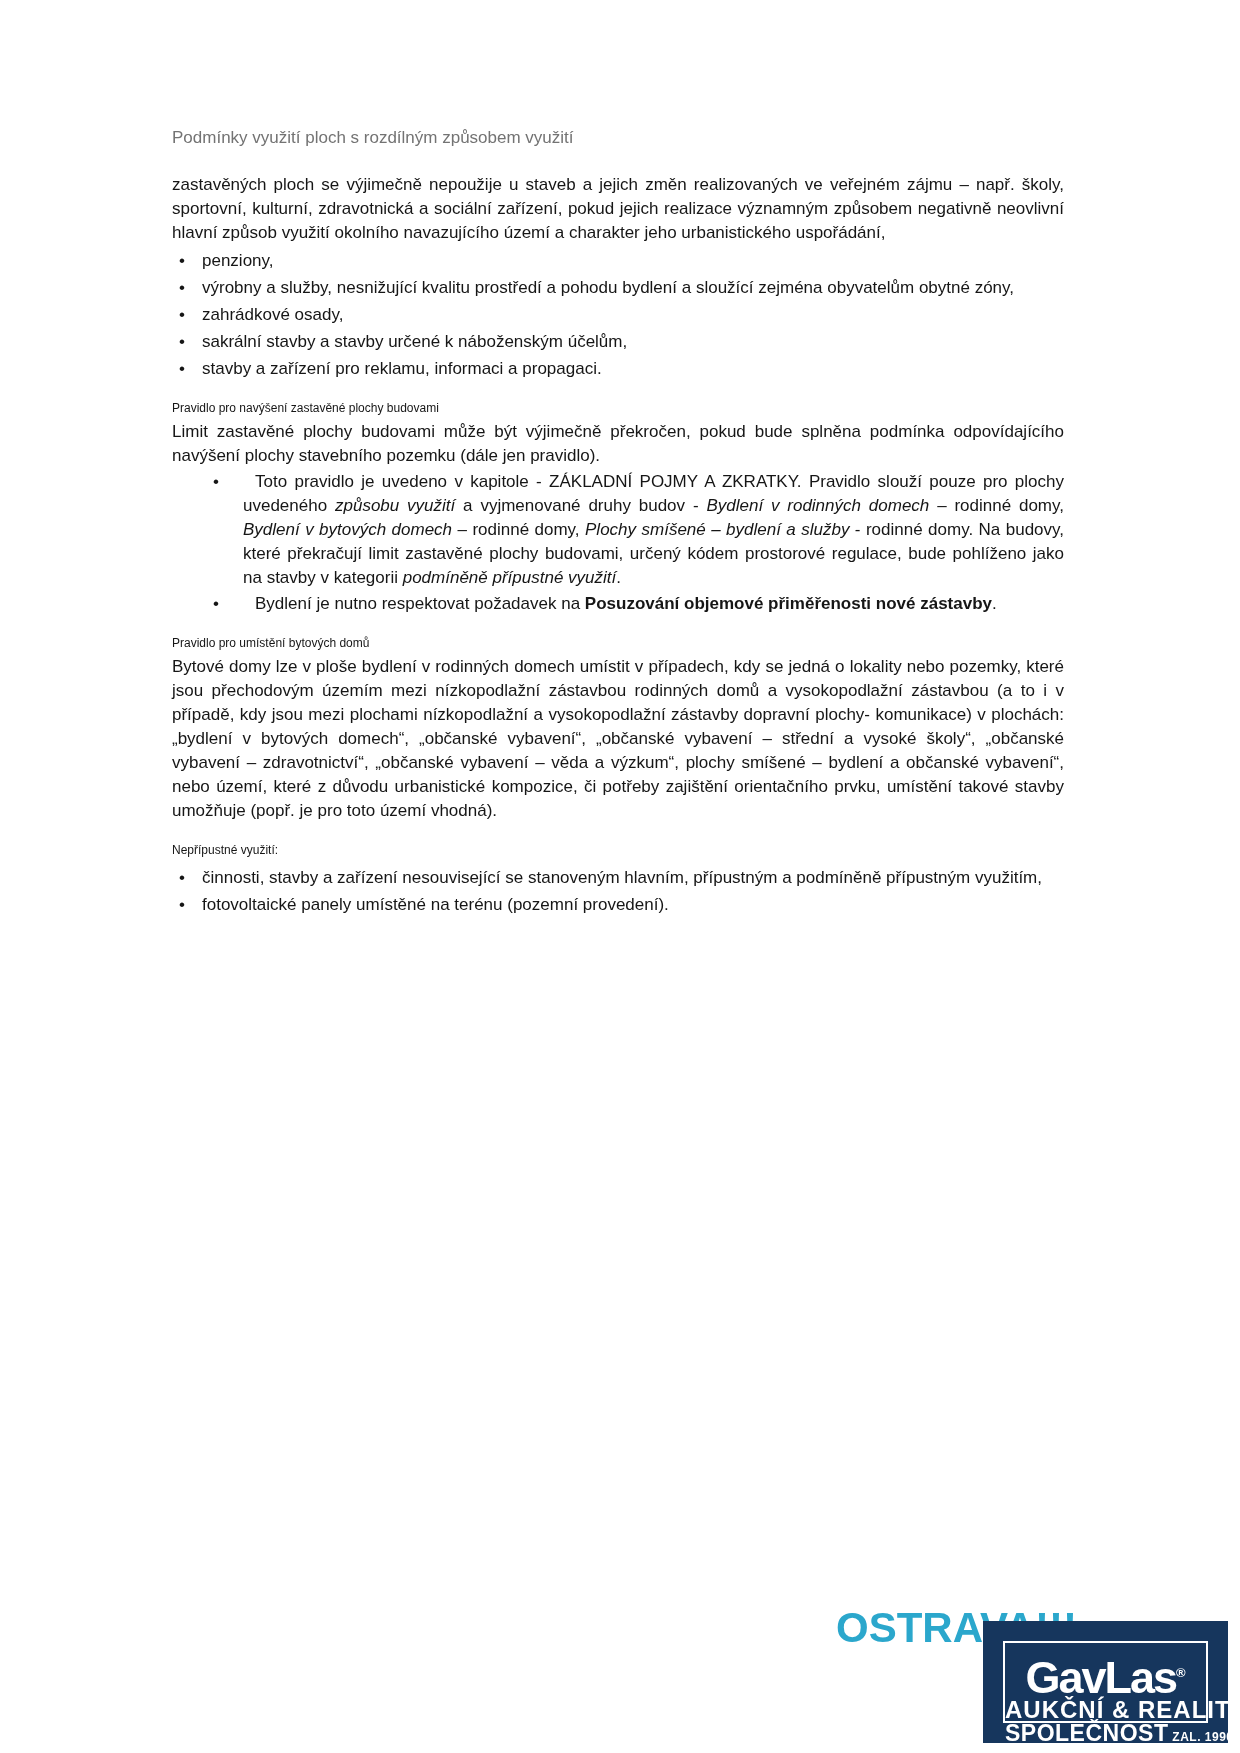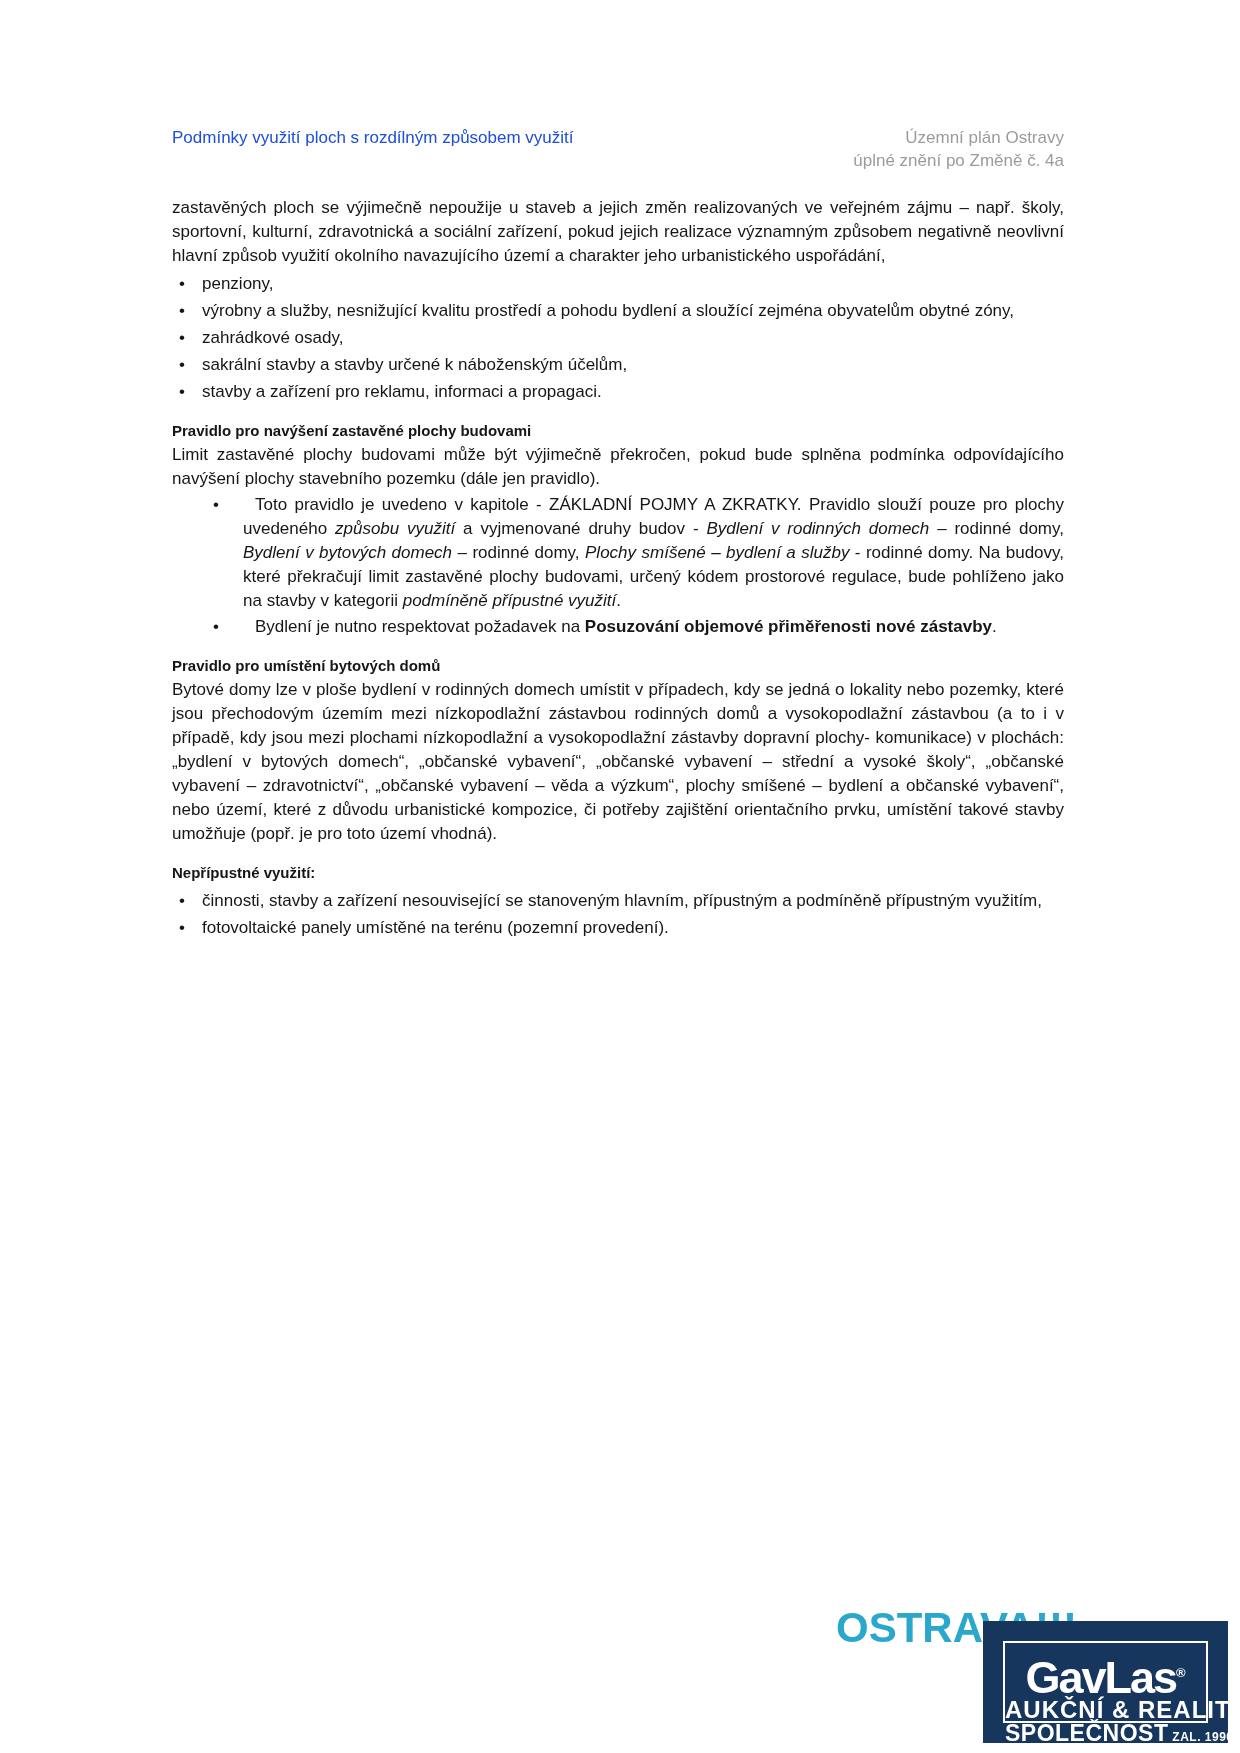--- a/index.html
+++ b/index.html
@@ -36,23 +36,23 @@
     padding-left: 7px;
     box-sizing: border-box;
   }
   .li2 { margin-top: 2px; margin-left: 71px; text-align: justify; }
   .dot2 {
     display: inline-block;
     width: 42px;
     margin-left: -30px;
   }
   h2.sec {
-    font-size: 15px;
+    font-size: 12px;
     line-height: 24px;
-    font-weight: bold;
+    font-weight: normal;
     margin: 15px 0 0 0;
   }
   .i { font-style: italic; }
   .b { font-weight: bold; }
   .first-gap { margin-top: 4px; }
 
   
   .ostrava {
     position: absolute;
     left: 836px;
@@ -113,25 +113,21 @@
     letter-spacing: 0.5px;
   }
 </style>
 </head>
 <body>
 
 <div class="page">
   <div class="content">
 
     <div class="doc-header">
-      <div class="h-left" style="color: #1d4ed8; text-align: center;">Podmínky využití ploch s rozdílným způsobem využití</div>
-      <div class="h-right" style="color: rgb(155, 155, 155);">
-        <div>Územní plán Ostravy</div>
-        <div>úplné znění po Změně č. 4a</div>
-      </div>
+      <div class="h-left" style="color: #737373; text-align: center;">Podmínky využití ploch s rozdílným způsobem využití</div>
     </div>
 
     <p class="para intro">zastavěných ploch se výjimečně nepoužije u staveb a jejich změn realizovaných ve veřejném zájmu – např. školy, sportovní, kulturní, zdravotnická a sociální zařízení, pokud jejich realizace významným způsobem negativně neovlivní hlavní způsob využití okolního navazujícího území a charakter jeho urbanistického uspořádání,</p>
 
     <div class="li1 first-gap">
       <span class="dot1">•</span><span>penziony,</span>
     </div>
     <div class="li1">
       <span class="dot1">•</span><span>výrobny a služby, nesnižující kvalitu prostředí a pohodu bydlení a sloužící zejména obyvatelům obytné zóny,</span>
     </div>

